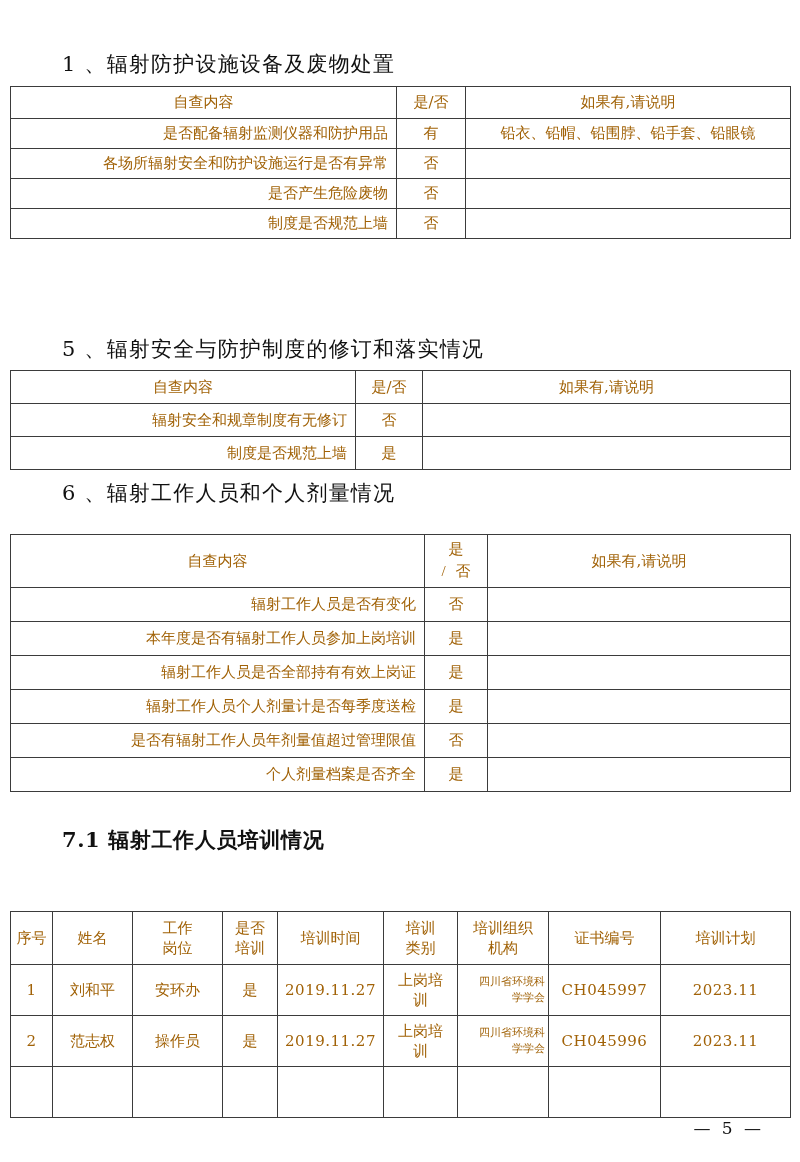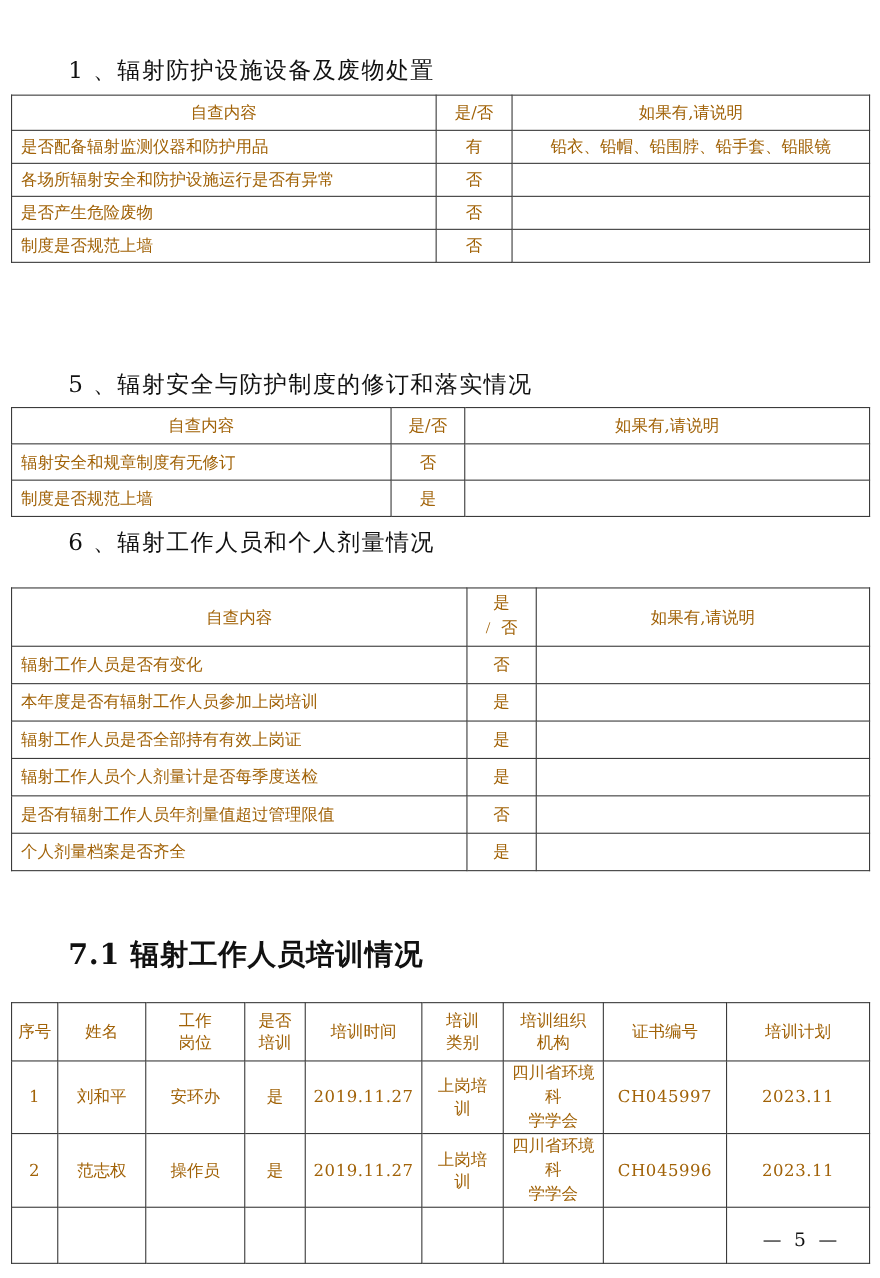--- a/index.html
+++ b/index.html
@@ -30,44 +30,43 @@
     color: #111;
     white-space: nowrap;
   }
   .heading-4 { position: absolute; left: 62px; top: 50px; }
   .heading-5 { position: absolute; left: 62px; top: 335px; }
   .heading-6 { position: absolute; left: 62px; top: 479px; }
   .heading-71 {
     position: absolute;
     left: 62px;
     top: 826px;
-    font-size: 26px;
+    font-size: 21px;
     font-weight: 700;
     letter-spacing: 0.6px;
-    margin-top: 24px;
   }
 
   
   table.doc {
     position: absolute;
     border-collapse: collapse;
     table-layout: fixed;
     font-family: "DejaVu Serif", "Liberation Serif", serif;
     font-size: 15px;
     color: #a16207;
   }
   table.doc td, table.doc th {
     border: 1px solid #3b3b3b;
     padding: 0 8px;
     font-weight: normal;
     vertical-align: middle;
     line-height: 1.25;
   }
   .c-center { text-align: center; }
-  .c-left { text-align: left; }
+  .c-left { text-align: right; }
 
   
   #table4 { left: 10px; top: 86px; width: 780px; }
   #table4 td { height: 29px; }
   #table4 tr.hdr td { height: 31px; }
 
   
   #table5 { left: 10px; top: 370px; width: 780px; }
   #table5 td { height: 32px; }
 
@@ -81,21 +80,21 @@
     line-height: 1.45;
     font-family: Liberation Serif, serif;
   }
   .yn-stack .top { letter-spacing: 6px; padding-left: 6px; }
 
   
   #table71 { left: 10px; top: 864px; width: 780px; font-size: 15px; margin-top: 47px; }
   #table71 td { height: 50px; text-align: center; padding: 0 3px; }
   #table71 tr.hdr td { height: 52px; }
   .two-line { display: block; line-height: 1.35; }
-  .org-small { font-size: 15px; line-height: 1.45; display: block; }
+  .org-small { font-size: 11px; line-height: 1.45; display: block; text-align: right; }
   .num { font-family: "DejaVu Serif", "Liberation Serif", serif; letter-spacing: 0.5px; }
 
   
   .page-number {
     position: absolute;
     right: 36px;
     top: 1118px;
     font-family: "DejaVu Serif", "Liberation Serif", serif;
     font-size: 17px;
     letter-spacing: 3px;

